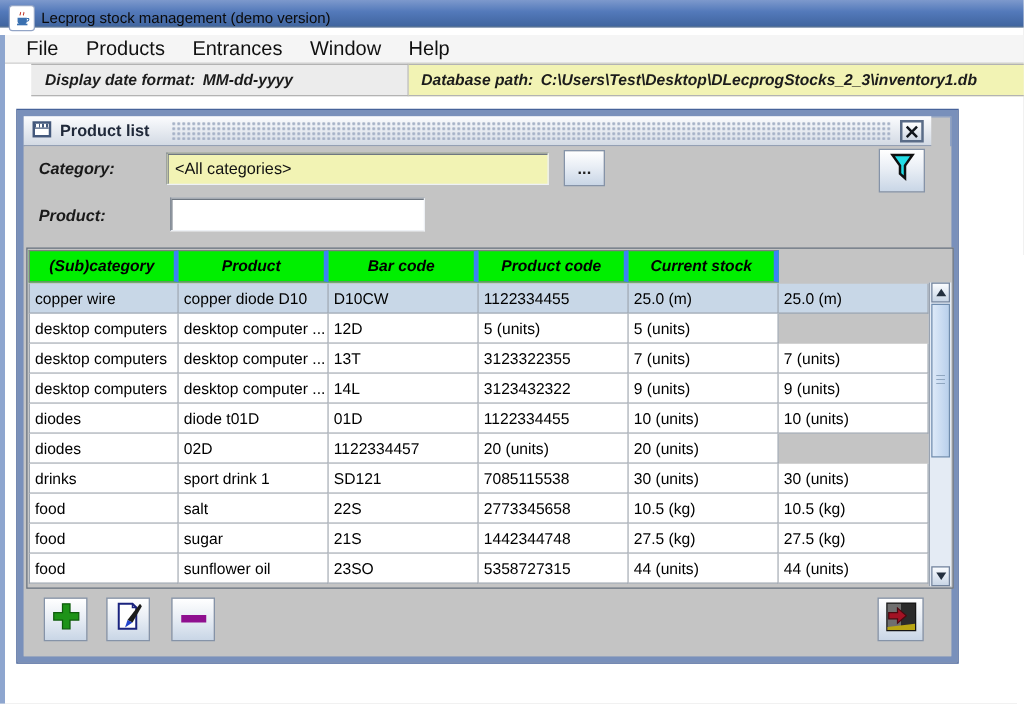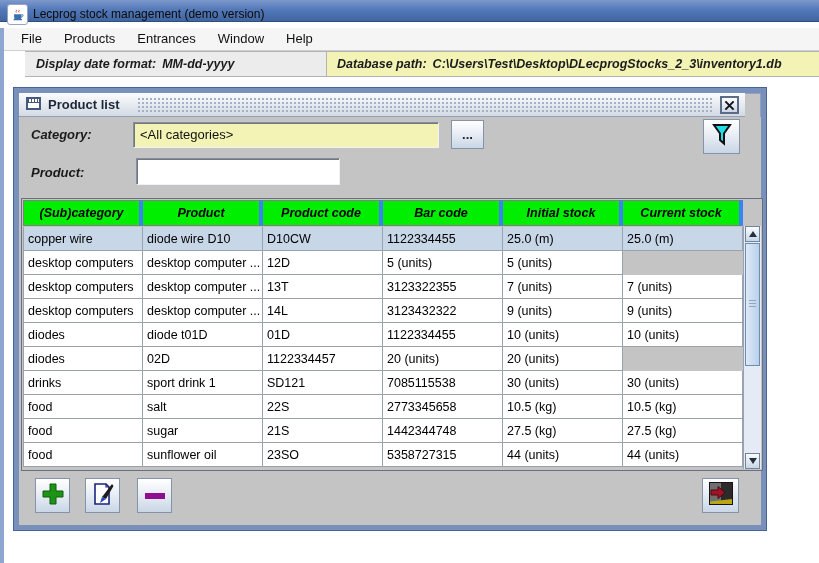--- a/index.html
+++ b/index.html
@@ -24,21 +24,21 @@
   }
   .win-left-border{
     position:absolute;left:0;top:28px;width:4px;height:535px;background:#8ea6cf;
   }
   .menubar{
     position:absolute;left:4px;top:28px;width:815px;height:23px;
     background:#f5f5f5;border-bottom:1px solid #d0d0d0;box-sizing:border-box;
     display:flex;align-items:stretch;padding-left:6px;
   }
   .menu-item{
-    font-size:13px;color:#111;padding:3px 11px 0 11px;cursor:default;
+    font-size:16px;color:#111;padding:3px 11px 0 11px;cursor:default;
   }
   .infobar{
     position:absolute;left:4px;top:51px;width:815px;height:26px;display:flex;margin-left:21px;
   }
   .info-cell{
     box-sizing:border-box;height:26px;
     border-top:1px solid #b3b3b3;border-bottom:1px solid #b3b3b3;
     font-size:12.5px;font-weight:bold;font-style:italic;color:#1c1c1c;
     display:flex;align-items:center;white-space:nowrap;overflow:hidden;
   }
@@ -221,29 +221,28 @@
       </span>
     </div>
 
     <div class="flabel lbl-product">Product:</div>
     <input class="field field-product" type="text" value="" style="">
 
     <div class="scrollpane">
       <div class="thead">
           <div class="th">(Sub)category</div>
           <div class="th">Product</div>
+          <div class="th">Bar code</div>
           <div class="th">Product code</div>
-          <div class="th">Bar code</div>
-          <div class="th">Initial stock</div>
           <div class="th">Current stock</div>
         </div>
       <div class="tbody">
           <div class="tr selected">
             <div class="td">copper wire</div>
-            <div class="td">diode wire D10</div>
+            <div class="td">copper diode D10</div>
             <div class="td">D10CW</div>
             <div class="td">1122334455</div>
             <div class="td">25.0 (m)</div>
             <div class="td">25.0 (m)</div>
           </div>
           <div class="tr">
             <div class="td">desktop computers</div>
             <div class="td">desktop computer ...</div>
             <div class="td">12D</div>
             <div class="td">5 (units)</div>

